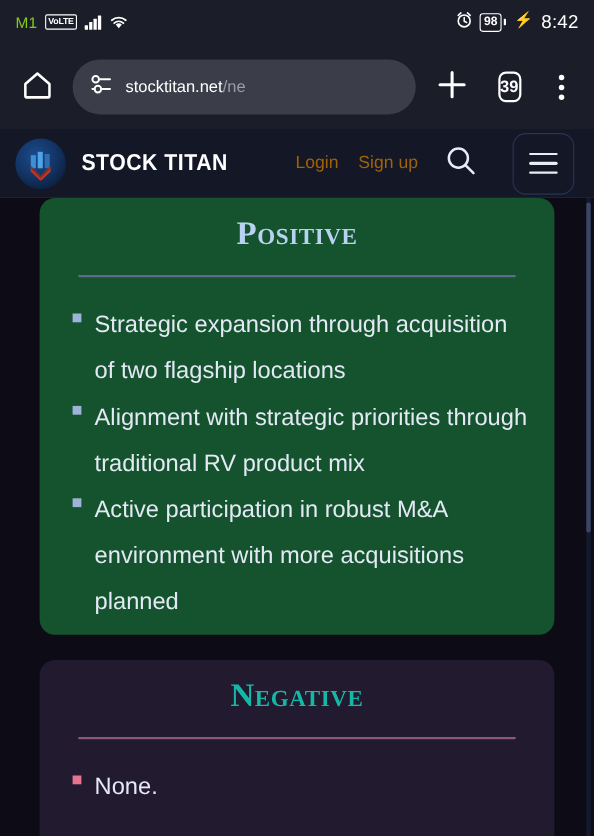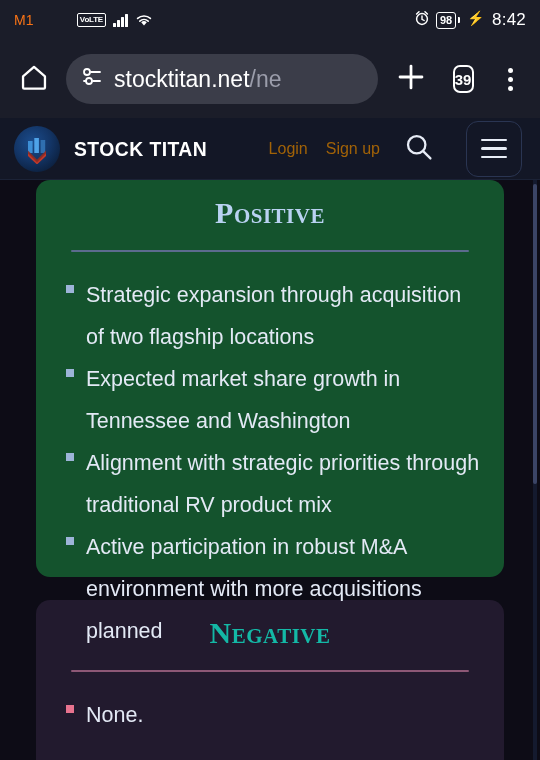--- a/index.html
+++ b/index.html
@@ -14,25 +14,25 @@
   
   .statusbar {
     height: 40px; width: 100%;
     background: #1b1d29;
     display: flex; align-items: center;
     padding: 0 14px;
     color: #ffffff;
   }
   .sb-left { display: flex; align-items: center; gap: 7px; }
   .sb-right { margin-left: auto; display: flex; gap: 7px; }
-  .carrier { font-size: 14px; letter-spacing: .2px; color: #f97316; }
+  .carrier { font-size: 14px; letter-spacing: .2px; color: #84cc16; }
   .volte {
     border: 1.6px solid #fff; border-radius: 2px;
     font-size: 8px; font-weight: bold; line-height: 1;
-    padding: 2px 2px; color: #fff; letter-spacing: -.2px; margin-left: 36px;
+    padding: 2px 2px; color: #fff; letter-spacing: -.2px;
   }
   .bars { display: flex; align-items: flex-end; gap: 1.5px; height: 14px; }
   .bars i { display: block; width: 2.6px; background: #fff; border-radius: .5px; }
   .bars i:nth-child(1){height:4px}.bars i:nth-child(2){height:7px}
   .bars i:nth-child(3){height:10px}.bars i:nth-child(4){height:13px}
   .wifi { width: 18px; height: 14px; position: relative; }
   .clock-icon { width: 15px; height: 15px; }
   .batt {
     display: flex; align-items: center;
   }
@@ -59,21 +59,21 @@
     height: 50px;
     background: #3b3d49;
     border-radius: 25px;
     display: flex; align-items: center;
     padding: 0 14px;
     gap: 10px;
     overflow: hidden;
     margin: 0 4px;
   }
   .omni-url {
-    font-size: 23px; color: #ffffff;
+    font-size: 15px; color: #ffffff;
     white-space: nowrap; overflow: hidden;
   }
   .omni-url .path { color: #9b9dab; }
   .plus-btn { width: 46px; height: 46px; display:flex; align-items:center; justify-content:center; }
   .tabs-btn { width: 46px; height: 46px; display:flex; align-items:center; justify-content:center; position: relative; }
   .tabs-sq {
     width: 21px; height: 28px; border: 2.6px solid #fff; border-radius: 7px;
     display: flex; align-items: center; justify-content: center;
     font-size: 15px; font-weight: 600; color: #fff;
   }
@@ -292,21 +292,20 @@
     </div>
   </div>
 
   <div class="content">
 
     <div class="card card-positive">
       <div class="sec-title title-positive">Positive</div>
       <div class="divider divider-positive"></div>
       <ul class="points list-positive">
         <li>Strategic expansion through acquisition of two flagship locations</li>
-        <li>Expected market share growth in Tennessee and Washington</li>
         <li>Alignment with strategic priorities through traditional RV product mix</li>
         <li>Active participation in robust M&amp;A environment with more acquisitions planned</li>
       </ul>
     </div>
 
     <div class="card card-negative">
       <div class="sec-title title-negative">Negative</div>
       <div class="divider divider-negative"></div>
       <ul class="points list-negative">
         <li>None.</li>

